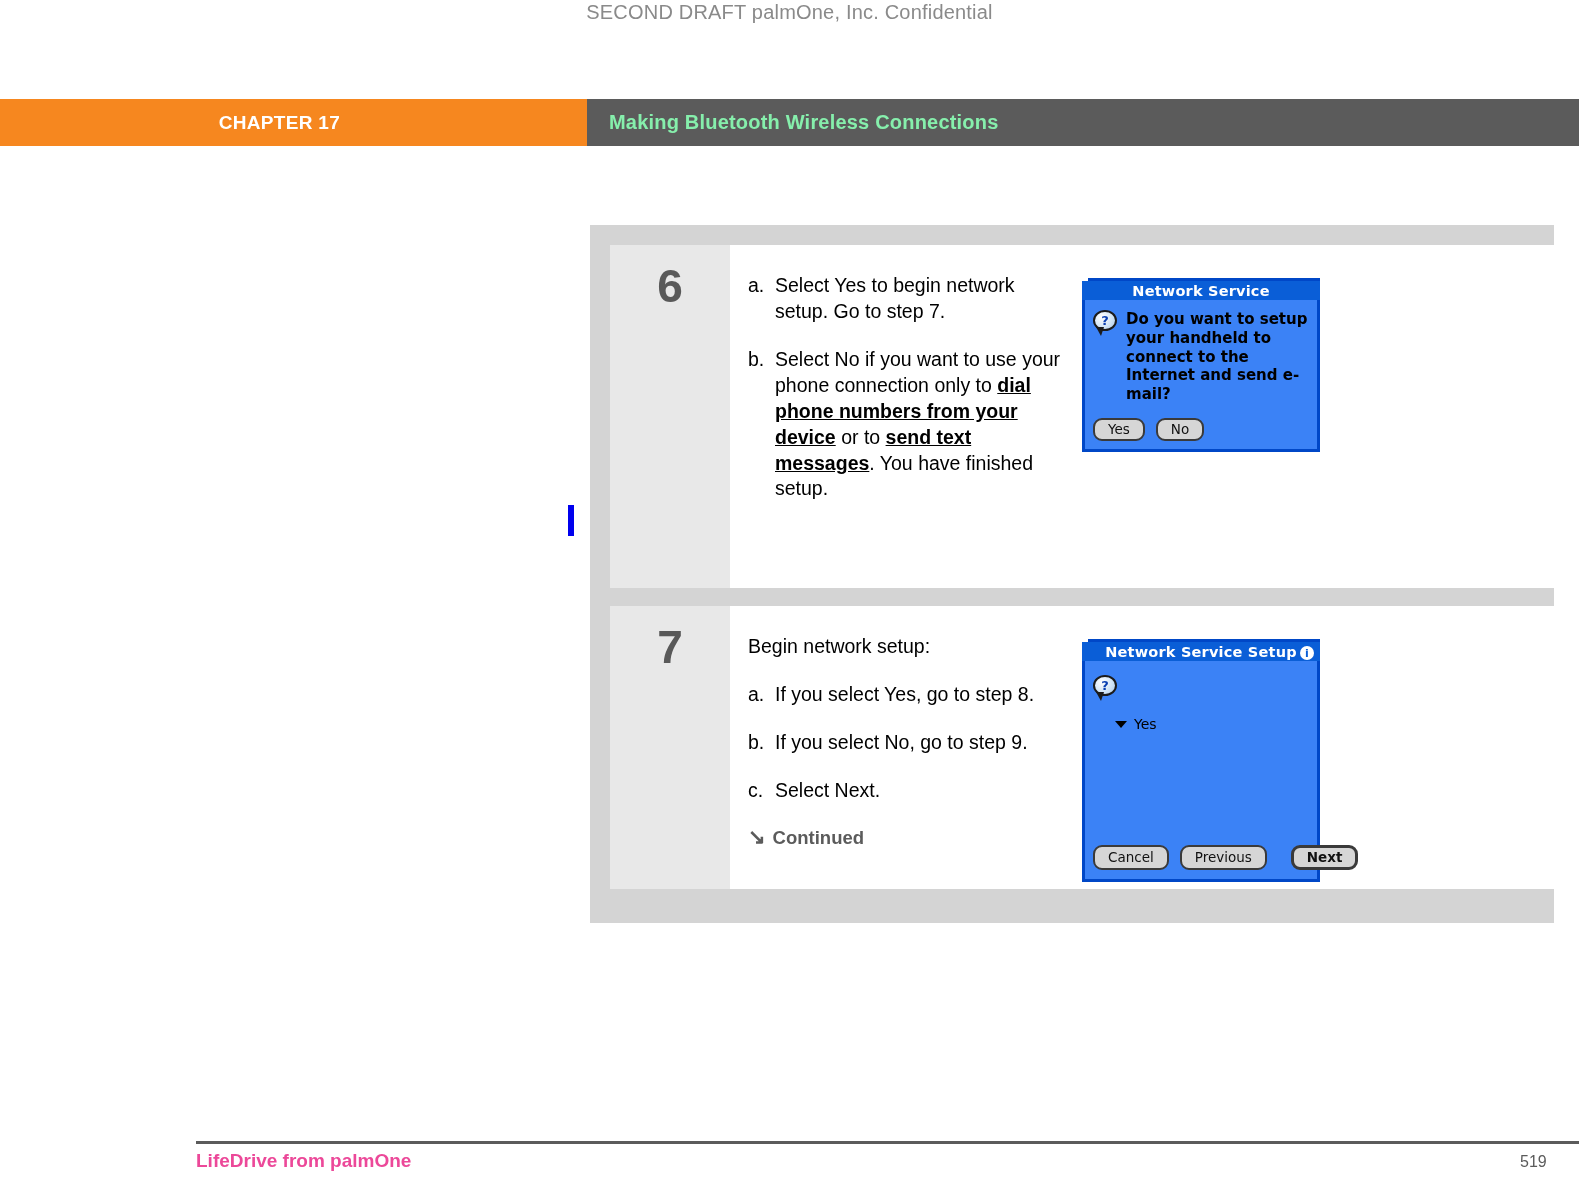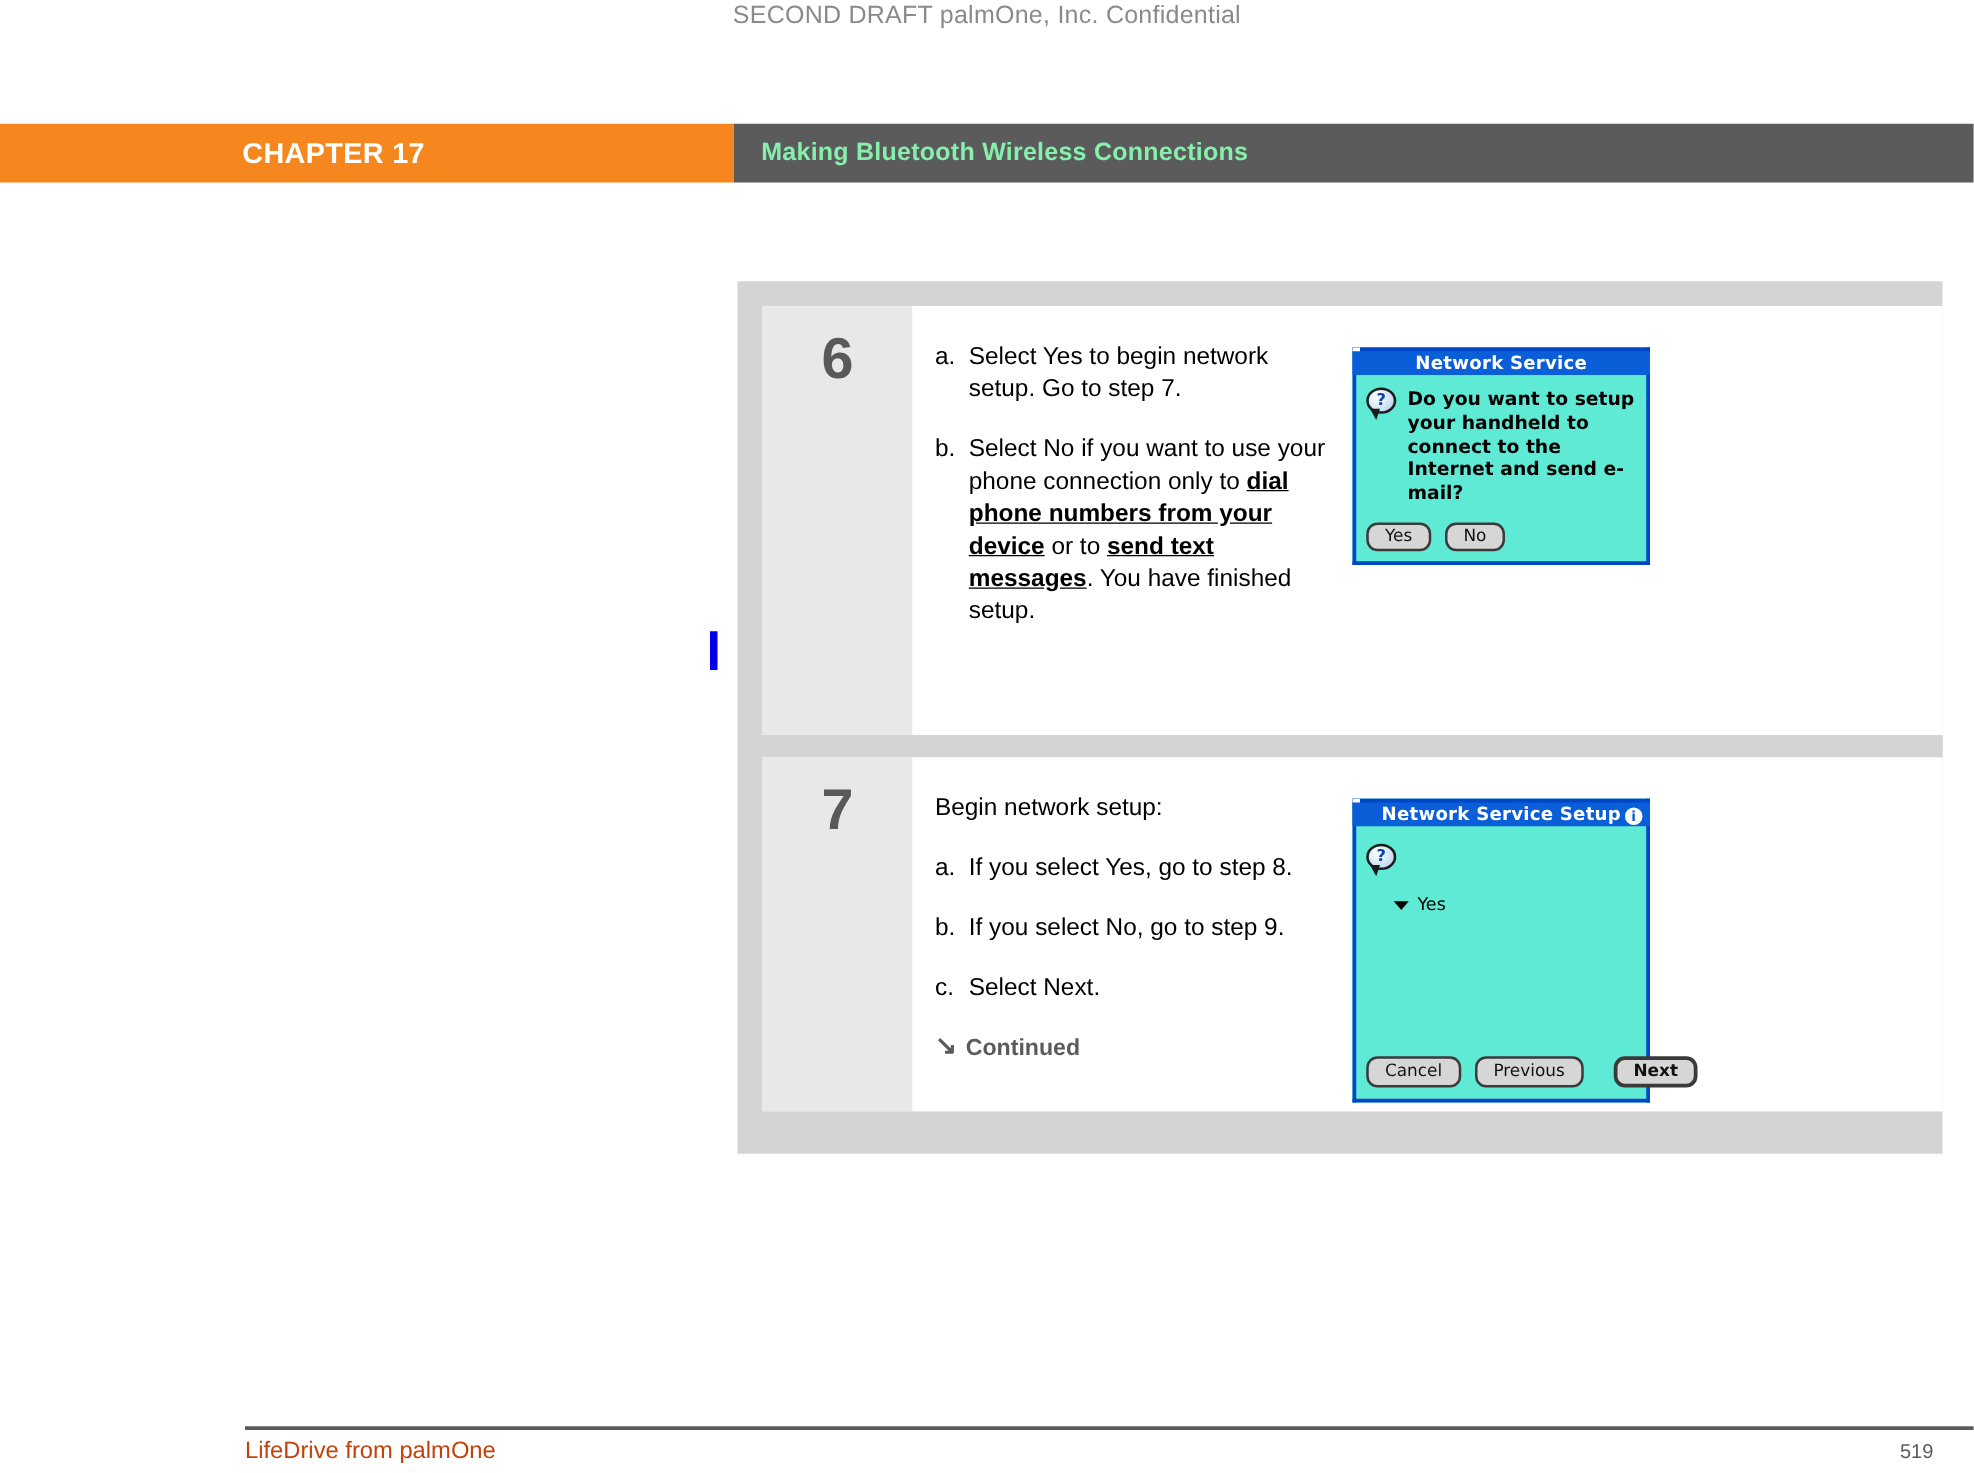--- a/index.html
+++ b/index.html
@@ -23,21 +23,21 @@
   .chapter-bar {
     position: absolute; left: 0; top: 99px;
     width: 1579px; height: 47px;
     display: flex;
   }
   .chapter-tag {
     width: 587px; height: 47px;
     background: #f6871f;
     display: flex; align-items: center; justify-content: flex-end;
     padding-right: 247px;
-    color: #ffffff; font-weight: bold; font-size: 23px;
+    color: #ffffff; font-weight: bold; font-size: 19px;
     letter-spacing: .3px;
   }
   .chapter-title {
     flex: 1; height: 47px;
     background: #5b5b5b;
     display: flex; align-items: center;
     padding-left: 22px;
     color: #86efac; font-weight: bold; font-size: 20px;
     letter-spacing: .2px;
   }
@@ -105,21 +105,21 @@
 
   
   .shot-col {
     flex: 1; position: relative;
     padding-left: 12px;
   }
 
   
   .palm-dlg {
     position: absolute;
-    background: #5eead4;
+    background: #3b82f6;
     border: 3px solid #0047c7;
     border-top: none;
     font-family: "DejaVu Sans", sans-serif;
   }
   .dlg-titlebar {
     position: relative;
     background: #0a5ed7;
     height: 22px;
     margin: 0 -3px 0 -3px;
     border-top: 3px solid #0047c7;
@@ -188,21 +188,21 @@
   }
   .palm-btn.primary { border-width: 3px; font-weight: bold; }
 
   
   .footer-rule {
     position: absolute; left: 196px; top: 1141px;
     width: 1383px; height: 3px; background: #5b5b5b;
   }
   .footer-left {
     position: absolute; left: 196px; top: 1150px;
-    font-size: 19px; font-weight: normal; color: #c2410c;
+    font-size: 19px; font-weight: bold; color: #ec4899;
   }
   .footer-right {
     position: absolute; left: 1520px; top: 1153px;
     font-size: 16px; color: #5b5b5b;
   }
 </style>
 </head>
 <body>
 
 <div class="page">

